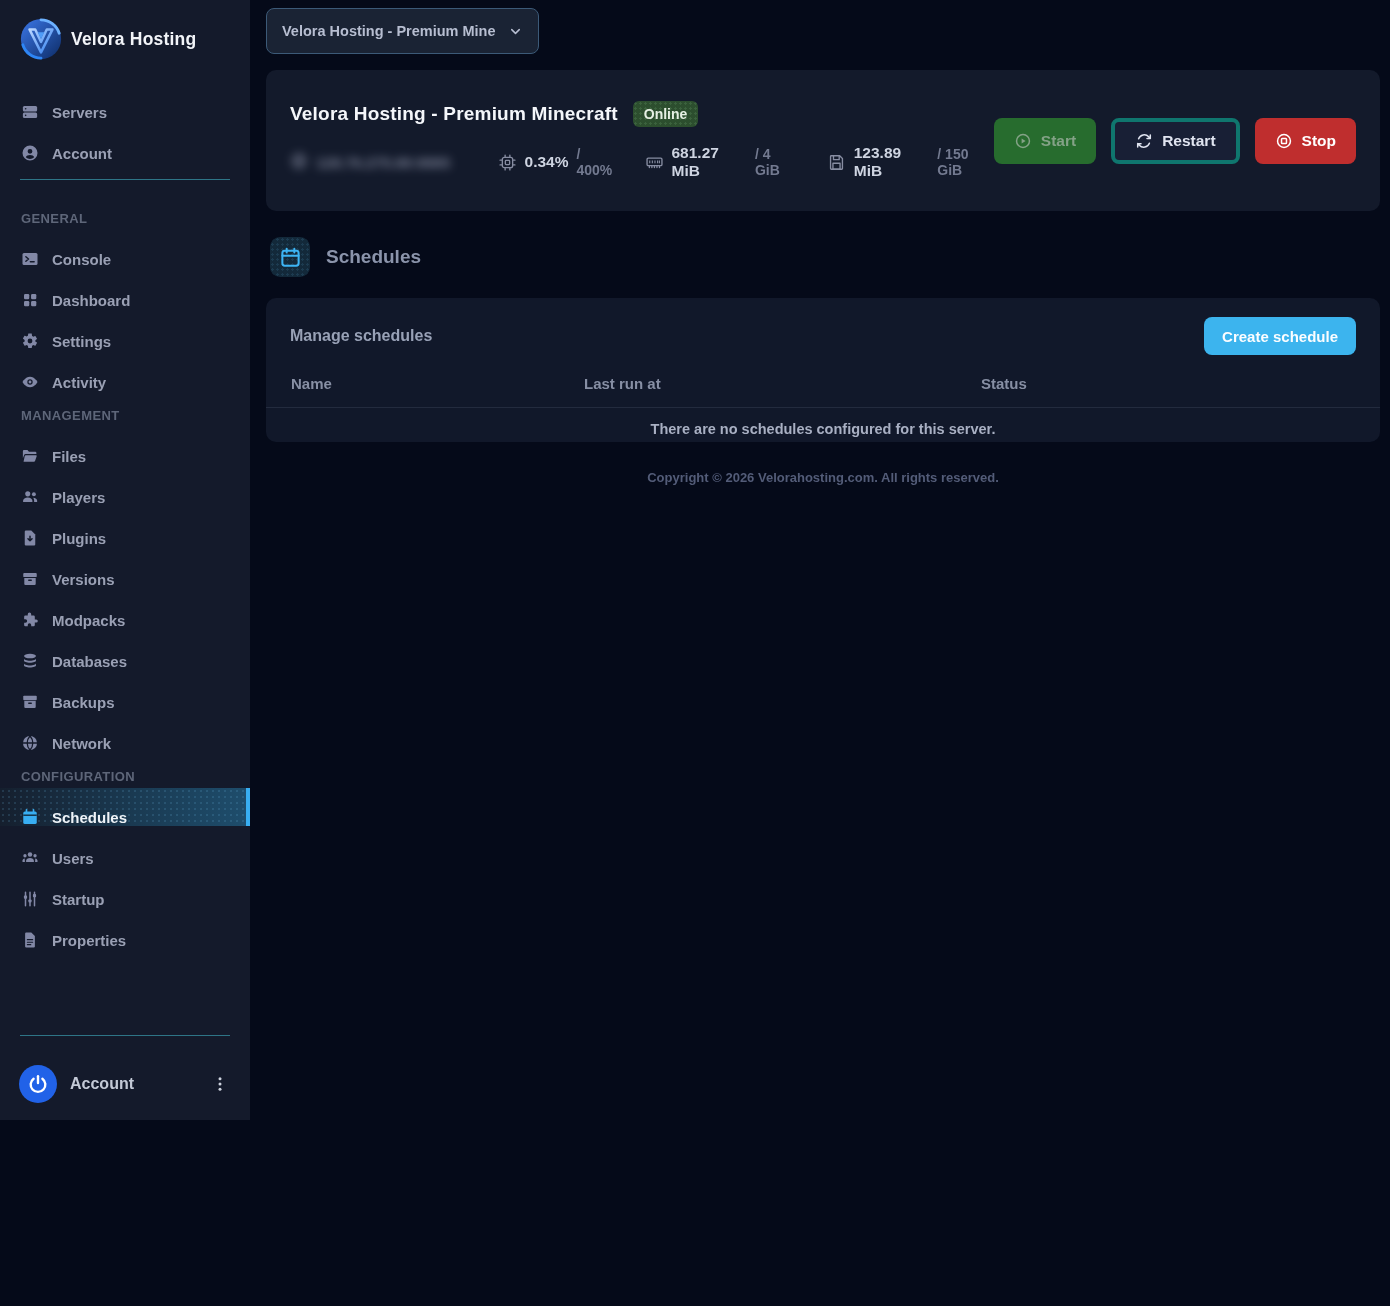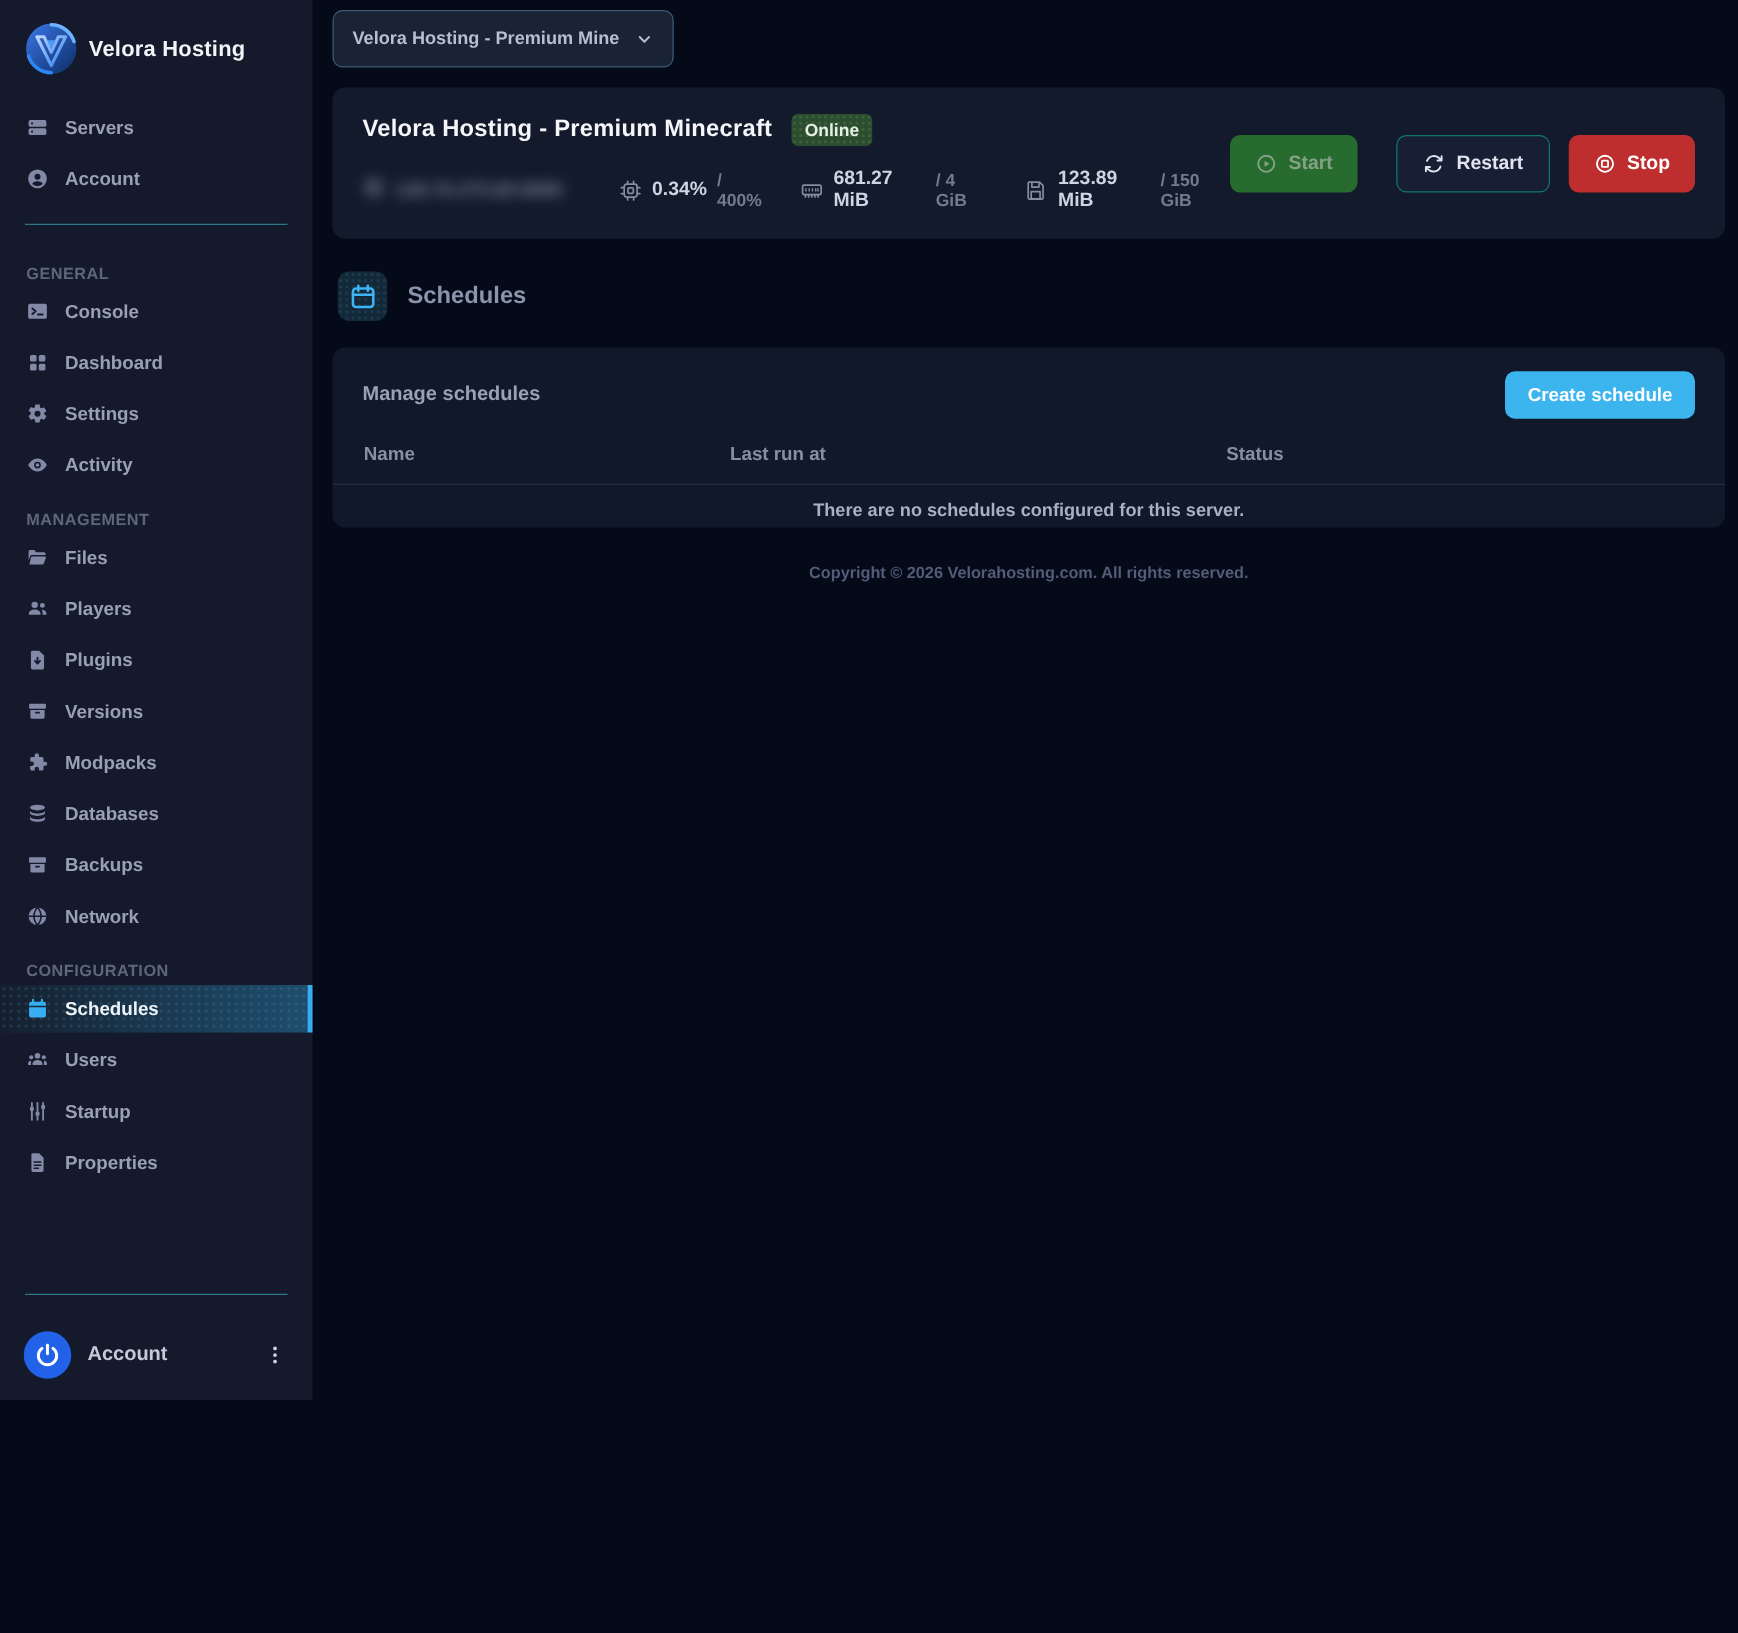--- a/index.html
+++ b/index.html
@@ -5,21 +5,21 @@
   * { margin:0; padding:0; box-sizing:border-box; }
   html,body { width:1390px; height:1306px; background:#050a19; font-family:"Liberation Sans", sans-serif; overflow:hidden; }
   .app { display:flex; width:1390px; height:1120px; }
 
   
   .sidebar { width:250px; min-width:250px; height:100%; background:#141a2b; display:flex; flex-direction:column; }
   .logo-row { display:flex; align-items:center; gap:7px; padding:16px 18px 18px 18px; }
   .logo-badge { width:46px; height:46px; }
   .logo-text { color:#f2f4f8; font-size:17.5px; font-weight:700; letter-spacing:.2px; }
 
-  .nav-item { display:flex; align-items:center; gap:13px; height:38px; margin:3px 0; padding:0 21px; color:#9aa0b4; font-size:15px; font-weight:700; cursor:pointer; }
+  .nav-item { display:flex; align-items:flex-end; gap:13px; height:38px; margin:3px 0; padding:0 21px; color:#9aa0b4; font-size:15px; font-weight:700; cursor:pointer; }
   .nav-item .icon { width:18px; height:18px; color:#8288a6; display:flex; }
   .nav-item .icon svg { width:18px; height:18px; fill:currentColor; }
   .nav-item.active {
     color:#eef3f8;
     background-image: radial-gradient(circle, rgba(110,190,235,.16) 1px, transparent 1.4px), linear-gradient(90deg, #151f2e 0%, #1a3a52 55%, #1e4d6c 100%);
     background-size: 6px 6px, 100% 100%;
     border-right:4px solid #38aef2;
   }
   .nav-item.active .icon { color:#38aef2; }
 
@@ -33,38 +33,38 @@
   .account-label { color:#c3c9d6; font-size:16px; font-weight:700; }
   .kebab { margin-left:auto; color:#cdd2de; display:flex; cursor:pointer; }
   .kebab svg { width:18px; height:18px; fill:currentColor; }
 
   
   .main { flex:1; padding:8px 10px 0 16px; }
 
   .server-select { display:inline-flex; align-items:center; gap:12px; background:#1a2334; border:1px solid #3c5a78; border-radius:8px; padding:0 15px; height:46px; color:#b7bed1; font-size:14.5px; font-weight:700; cursor:pointer; }
   .server-select svg { width:15px; height:15px; stroke:#b7bed1; }
 
-  .server-card { margin-top:16px; background:#131a2b; border-radius:10px; padding:21px 24px; display:flex; align-items:center; justify-content:space-between; }
+  .server-card { margin-top:16px; background:#131a2b; border-radius:10px; padding:31px 24px; display:flex; align-items:center; justify-content:space-between; }
   .title-row { display:flex; align-items:center; gap:15px; }
   .server-title { color:#f4f6fa; font-size:19px; font-weight:700; letter-spacing:.2px; }
   .status-badge { background-image: radial-gradient(circle, rgba(150,220,150,.14) 1px, transparent 1.3px); background-size:5px 5px; background-color:#2c4e2e; color:#e5efe3; font-size:14px; font-weight:700; border-radius:6px; padding:5px 11px; }
   .stats-row { display:flex; align-items:center; gap:30px; margin-top:17px; }
   .stat { display:flex; align-items:center; gap:8px; }
   .stat .icon { display:flex; color:#878da2; }
   .stat .icon svg { width:19px; height:19px; }
   .stat-value { color:#ced4e1; font-size:15.5px; font-weight:700; }
   .stat-limit { color:#737a90; font-size:14px; font-weight:700; }
   .blurred { filter:blur(5px); opacity:.85; }
   .blur-ip { display:flex; align-items:center; gap:8px; color:#8a90a5; font-size:15px; font-weight:700; width:186px; }
 
   .actions { display:flex; gap:15px; }
   .btn { display:inline-flex; align-items:center; justify-content:center; gap:9px; height:46px; padding:0 20px; border-radius:8px; font-size:15.5px; font-weight:700; border:none; cursor:pointer; font-family:inherit; }
   .btn svg { width:18px; height:18px; }
   .btn-start { background:#276c2e; color:#84a287; }
-  .btn-restart { background:#181f35; border:1px solid #0f766e; color:#e0e4f0;margin-left:16px; }
+  .btn-restart { background:#181f35; border:4px solid #0f766e; color:#e0e4f0; }
   .btn-stop { background:#bf2e2e; color:#ffffff; }
 
   .section-head { display:flex; align-items:center; gap:16px; margin:26px 0 0 4px; }
   .icon-tile { width:40px; height:40px; border-radius:10px; background-image:radial-gradient(circle, rgba(90,180,235,.13) 1px, transparent 1.3px); background-size:5px 5px; background-color:#13293a; display:flex; align-items:center; justify-content:center; color:#3db4f4; }
   .icon-tile svg { width:23px; height:23px; }
   .section-head h2 { color:#8b94ab; font-size:19px; font-weight:700; }
 
   .panel { margin-top:21px; background:#11182a; border-radius:10px; overflow:hidden; }
   .panel-head { display:flex; align-items:center; justify-content:space-between; padding:19px 24px 20px 24px; }
   .panel-title { color:#98a1b6; font-size:16px; font-weight:700; }

